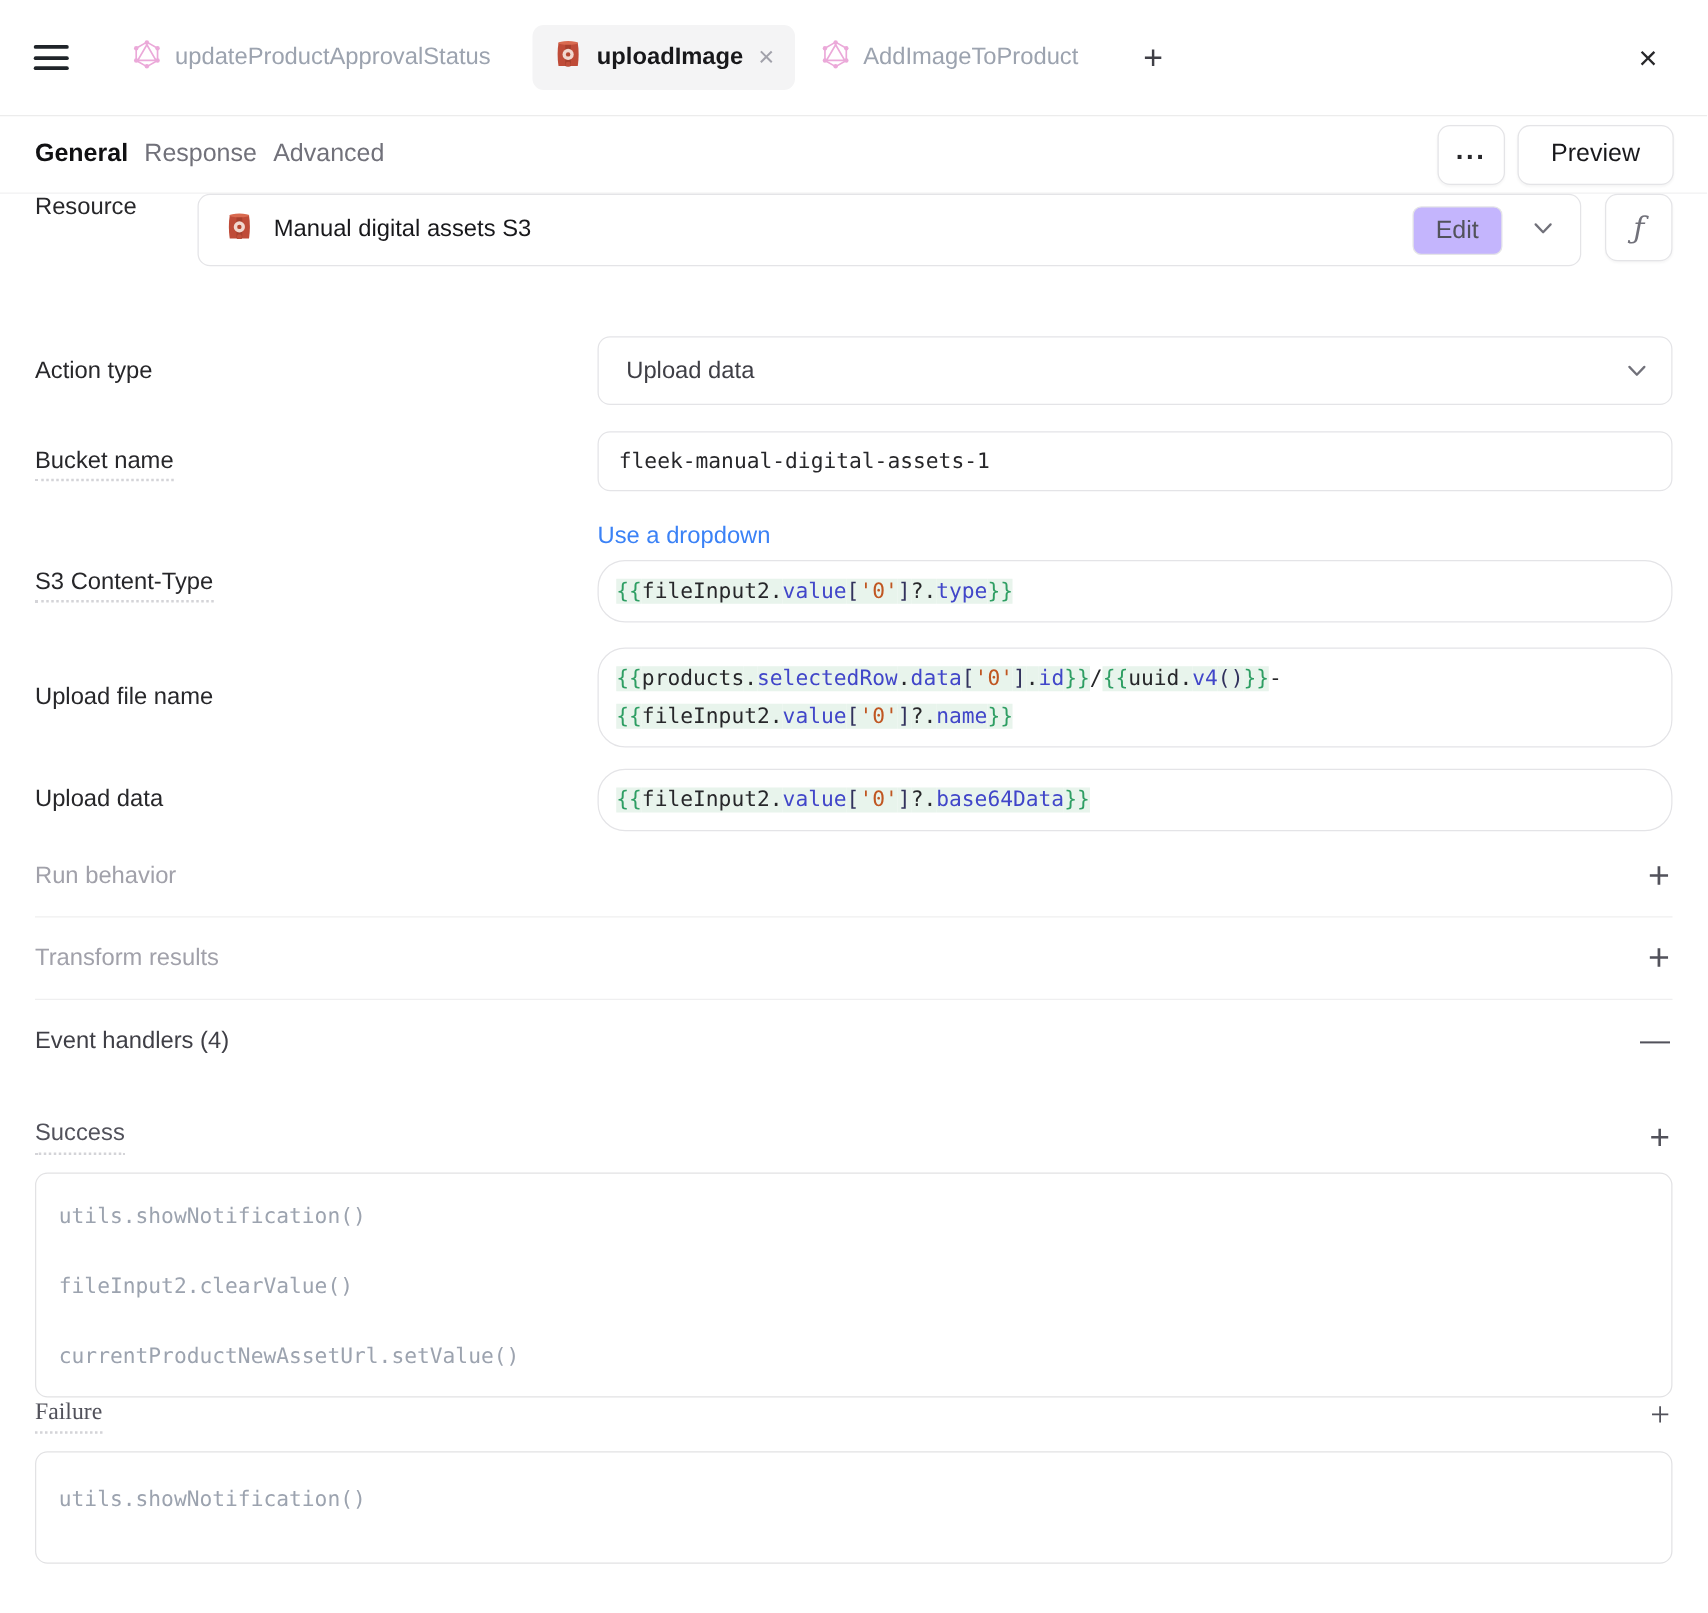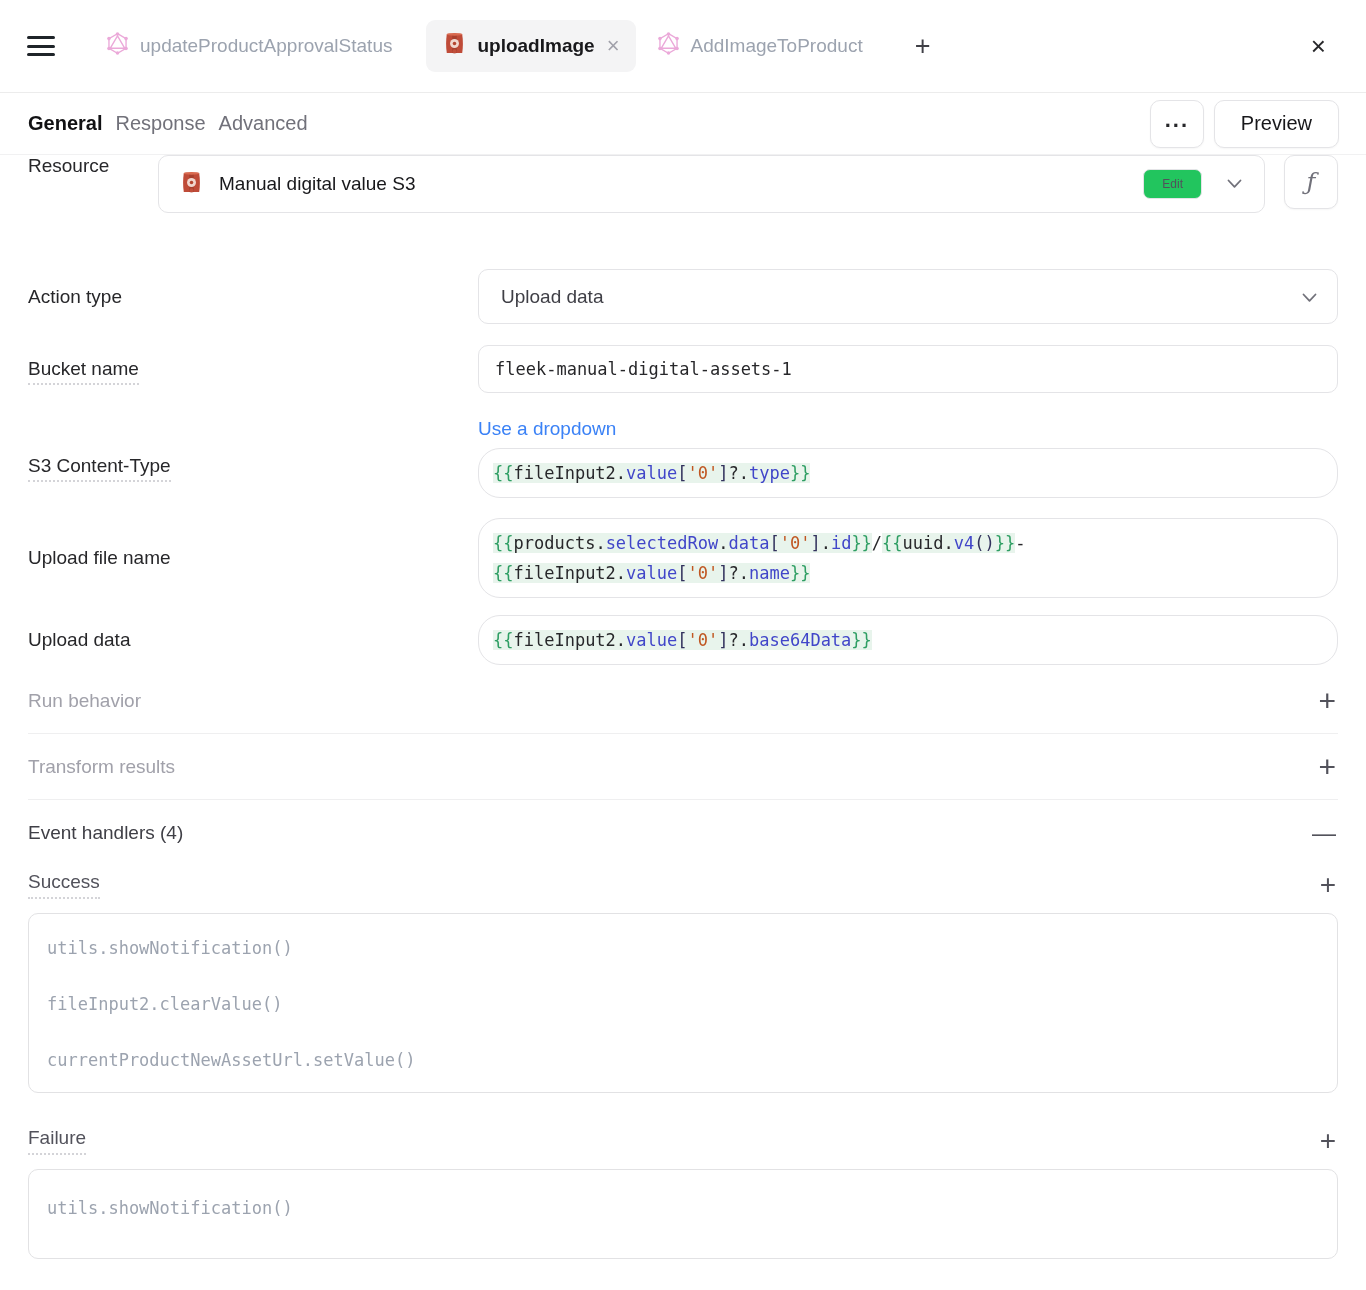--- a/index.html
+++ b/index.html
@@ -33,21 +33,21 @@
 
   
   main { padding:0 28px; }
   .label { font-size:19px; color:#27272a; }
   .label.dotted { border-bottom:2px dotted #d4d4d8; padding-bottom:4px; }
 
   .resource-row { display:flex; }
   .resource-row .label { width:130px; flex:none; }
   .resource-box { flex:1; height:58px; border:1px solid #e4e4e7; border-radius:10px; display:flex; align-items:center; padding:0 14px 0 20px; gap:15px; cursor:pointer; }
   .resource-box .res-name { font-size:19px; color:#18181b; flex:1; }
-  .edit-btn { border:1px solid #e4e4e7; background:#22c55e; border-radius:7px; padding:7px 18px; font-size:12px; color:#52525b; font-family:inherit; cursor:pointer; }
+  .edit-btn { border:1px solid #e4e4e7; background:#c4b5fd; border-radius:7px; padding:7px 18px; font-size:20px; color:#52525b; font-family:inherit; cursor:pointer; }
   .res-chevron { margin:0 8px 0 10px; }
   .fx-btn { width:54px; height:54px; flex:none; margin-left:19px; border:1px solid #e4e4e7; background:#fff; border-radius:10px; font-size:24px; font-style:italic; font-family:"DejaVu Serif", serif; color:#71717a; cursor:pointer; box-shadow:0 1px 2px rgba(0,0,0,.04); }
 
   .field-row { display:flex; align-items:center; }
   .field-row .label { width:450px; flex:none; }
   .field-col { flex:1; min-width:0; }
   .row-top { align-items:flex-start; }
 
   .select-box { height:55px; border:1px solid #e4e4e7; border-radius:10px; display:flex; align-items:center; padding:0 20px 0 22px; font-size:19px; color:#3f3f46; cursor:pointer; }
   .select-box .sel-val { flex:1; }
@@ -163,21 +163,21 @@
         <span>
   <svg width="25" height="25" viewBox="0 0 24 24" fill="none">
     <path d="M4.6 3 C3.7 9 3.7 15 4.6 21 L19.4 21 C20.3 15 20.3 9 19.4 3 Z" fill="#bf4b38"></path>
     <rect x="9.8" y="2.6" width="4.4" height="18.8" rx="1.2" fill="#a8402e"></rect>
     <ellipse cx="12" cy="3.2" rx="7.6" ry="1.4" fill="#d96a50"></ellipse>
     <circle cx="12" cy="12" r="4.3" fill="#f1d7cf"></circle>
     <circle cx="12" cy="12" r="1.7" fill="#b5452f"></circle>
     <circle cx="12" cy="19.5" r="1.9" fill="#c14f3b"></circle>
   </svg>
 </span>
-        <span class="res-name">Manual digital value S3</span>
+        <span class="res-name">Manual digital assets S3</span>
         <button class="edit-btn">Edit</button>
         <span class="res-chevron">
   <svg width="15" height="10" viewBox="0 0 15 10" fill="none">
     <path d="M1.5 1.5 L7.5 7.8 L13.5 1.5" stroke="#71717a" stroke-width="1.8" stroke-linecap="round" stroke-linejoin="round"></path>
   </svg>
 </span>
       </div>
       <button class="fx-btn">ƒ</button>
     </div>
 
@@ -233,31 +233,31 @@
       <div class="section-row divided">
         <span class="section-label-muted">Transform results</span>
         <span class="sec-action">+</span>
       </div>
       <div class="section-row">
         <span class="section-label-dark">Event handlers (4)</span>
         <span class="sec-action" style="font-size:24px;">—</span>
       </div>
     </div>
 
-    <div class="handler-head" style="margin-top:4px;">
+    <div class="handler-head" style="margin-top:29px;">
       <span class="handler-label">Success</span>
       <span class="sec-action">+</span>
     </div>
     <div class="handler-box">
       <div class="handler-line">utils.showNotification()</div>
       <div class="handler-line">fileInput2.clearValue()</div>
       <div class="handler-line">currentProductNewAssetUrl.setValue()</div>
     </div>
 
-    <div class="handler-head" style="margin-top:33px;">
+    <div class="handler-head" style="font-family:Liberation Serif, serif;">
       <span class="handler-label">Failure</span>
       <span class="sec-action">+</span>
     </div>
     <div class="handler-box" style="padding-top:10px; height:90px;">
       <div class="handler-line">utils.showNotification()</div>
     </div>
 
   </main>
 </div>
 

